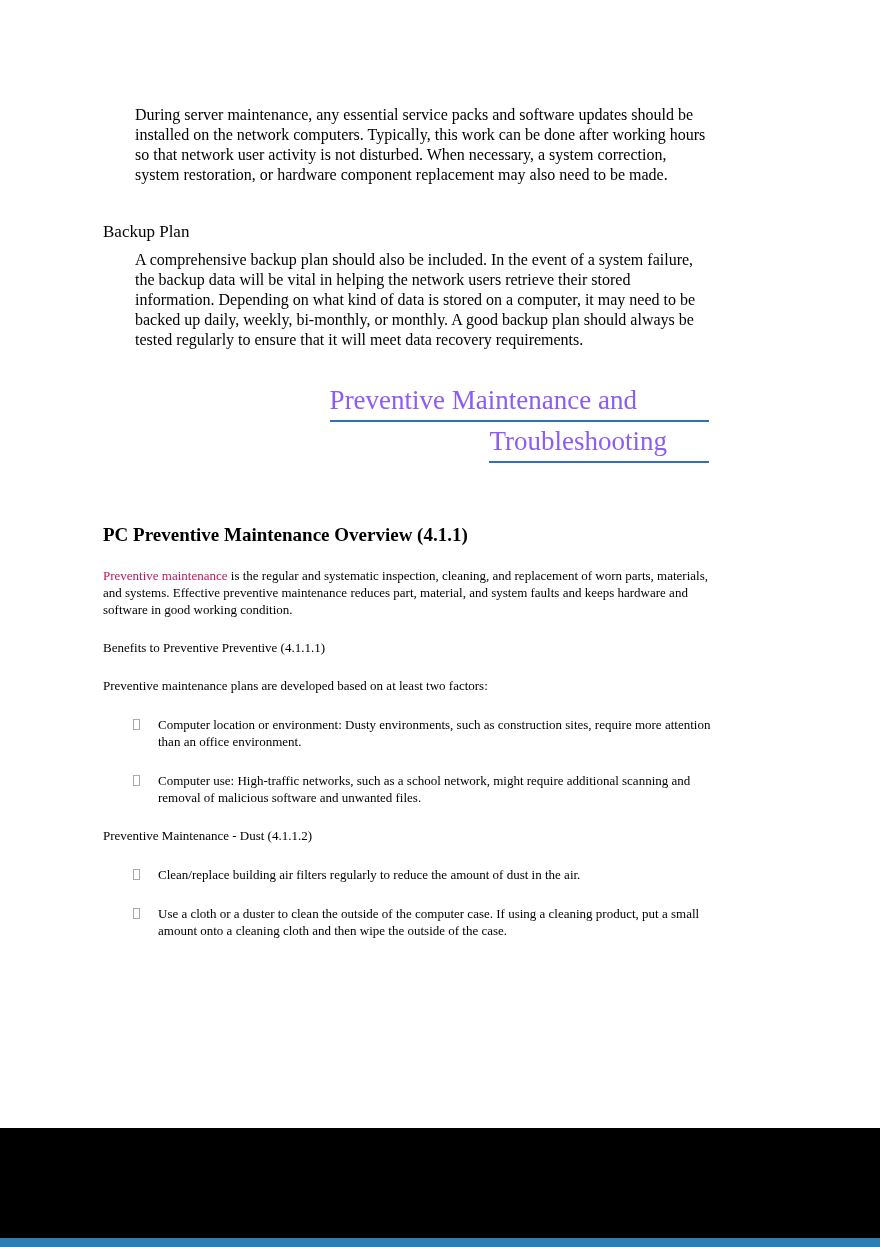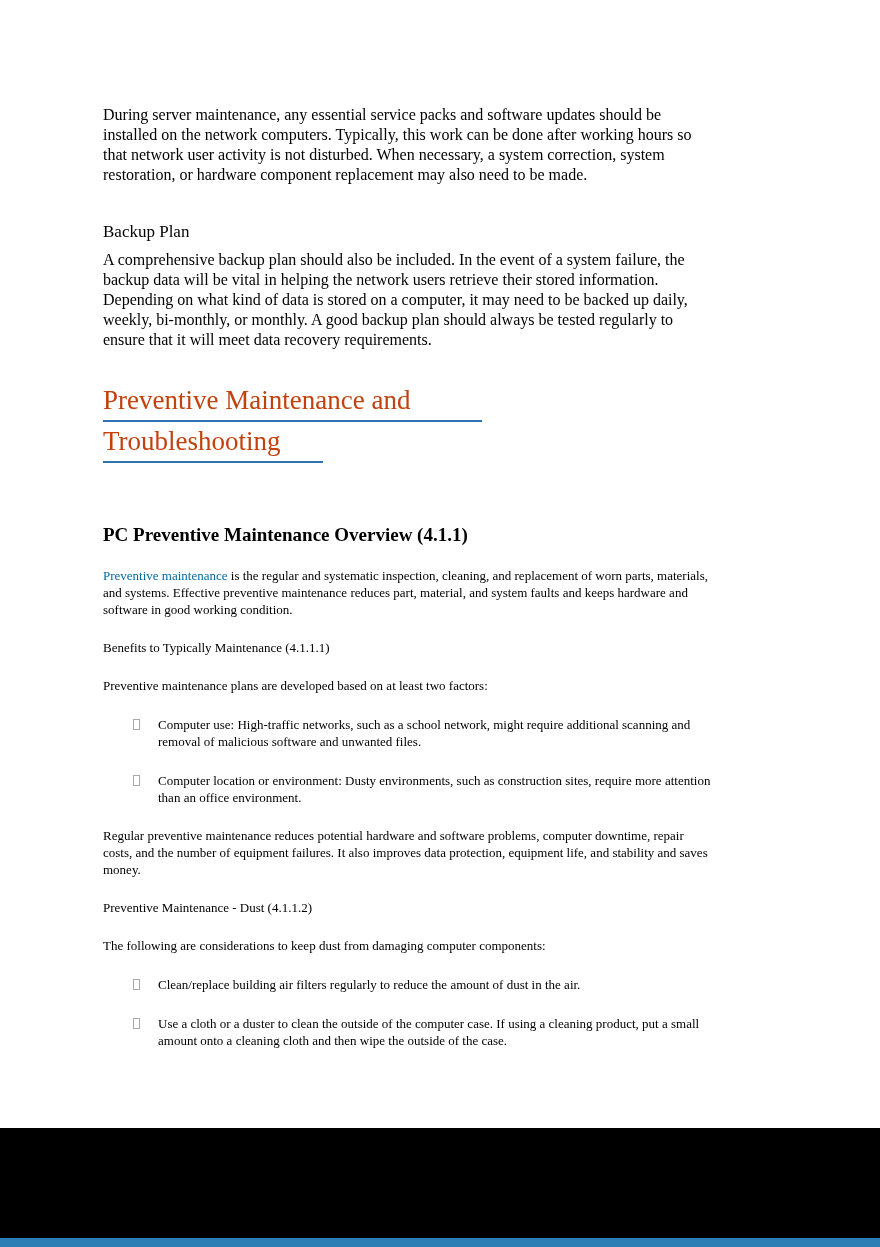--- a/index.html
+++ b/index.html
@@ -14,54 +14,56 @@
   }
   .content {
     position: absolute;
     left: 103px;
     top: 105px;
     width: 606px;
   }
   .body-lg {
     font-size: 16px;
     line-height: 20px;
+    margin-left: 32px;
   }
   .sub-heading {
     font-size: 17px;
     font-weight: 400;
     margin-top: 37px;
     margin-bottom: 8px;
   }
   .main-heading {
     margin-top: 31px;
     font-size: 27px;
     line-height: 39px;
     font-weight: 400;
-    color: #c2410c;
+    color: #8b5cf6;
+    text-align: right;
   }
   .main-heading .hl {
     display: inline-block;
     border-bottom: 2px solid #2E74B5;
     padding-right: 72px;
   }
   .main-heading .hl2 {
     padding-right: 42px;
   }
   .section-heading {
     margin-top: 61px;
     font-size: 19px;
     font-weight: 700;
   }
   .body-sm {
     font-size: 13px;
     line-height: 17px;
   }
   .mt { margin-top: 21px; }
   .link {
-    color: #0369a1;
+    color: #be185d;
     text-decoration: none;
     cursor: pointer;
   }
   .bullet-row {
     margin-top: 22px;
     display: flex;
     align-items: flex-start;
     margin-left: 30px;
     width: 582px;
   }
@@ -111,39 +113,37 @@
       <span class="hl">Preventive Maintenance and</span><br>
       <span class="hl hl2">Troubleshooting</span>
     </h1>
 
     <h2 class="section-heading">PC Preventive Maintenance Overview (4.1.1)</h2>
 
     <p class="body-sm mt">
       <a class="link">Preventive maintenance</a><span> is the regular and systematic inspection, cleaning, and replacement of worn parts, materials, and systems. Effective preventive maintenance reduces part, material, and system faults and keeps hardware and software in good working condition.</span>
     </p>
 
-    <p class="body-sm mt">Benefits to Typically Maintenance (4.1.1.1)</p>
+    <p class="body-sm mt">Benefits to Preventive Preventive (4.1.1.1)</p>
 
     <p class="body-sm mt">Preventive maintenance plans are developed based on at least two factors:</p>
+
+    <div class="bullet-row">
+      <span class="tofu"></span>
+      <span class="bullet-text">Computer location or environment: Dusty environments, such as construction sites, require more attention than an office environment.</span>
+    </div>
 
     <div class="bullet-row">
       <span class="tofu"></span>
       <span class="bullet-text">Computer use: High-traffic networks, such as a school network, might require additional scanning and removal of malicious software and unwanted files.</span>
     </div>
 
-    <div class="bullet-row">
-      <span class="tofu"></span>
-      <span class="bullet-text">Computer location or environment: Dusty environments, such as construction sites, require more attention than an office environment.</span>
-    </div>
-
-    <p class="body-sm mt">Regular preventive maintenance reduces potential hardware and software problems, computer downtime, repair costs, and the number of equipment failures. It also improves data protection, equipment life, and stability and saves money.</p>
 
     <p class="body-sm mt">Preventive Maintenance - Dust (4.1.1.2)</p>
 
-    <p class="body-sm mt">The following are considerations to keep dust from damaging computer components:</p>
 
     <div class="bullet-row">
       <span class="tofu"></span>
       <span class="bullet-text">Clean/replace building air filters regularly to reduce the amount of dust in the air.</span>
     </div>
 
     <div class="bullet-row">
       <span class="tofu"></span>
       <span class="bullet-text">Use a cloth or a duster to clean the outside of the computer case. If using a cleaning product, put a small amount onto a cleaning cloth and then wipe the outside of the case.</span>
     </div>

